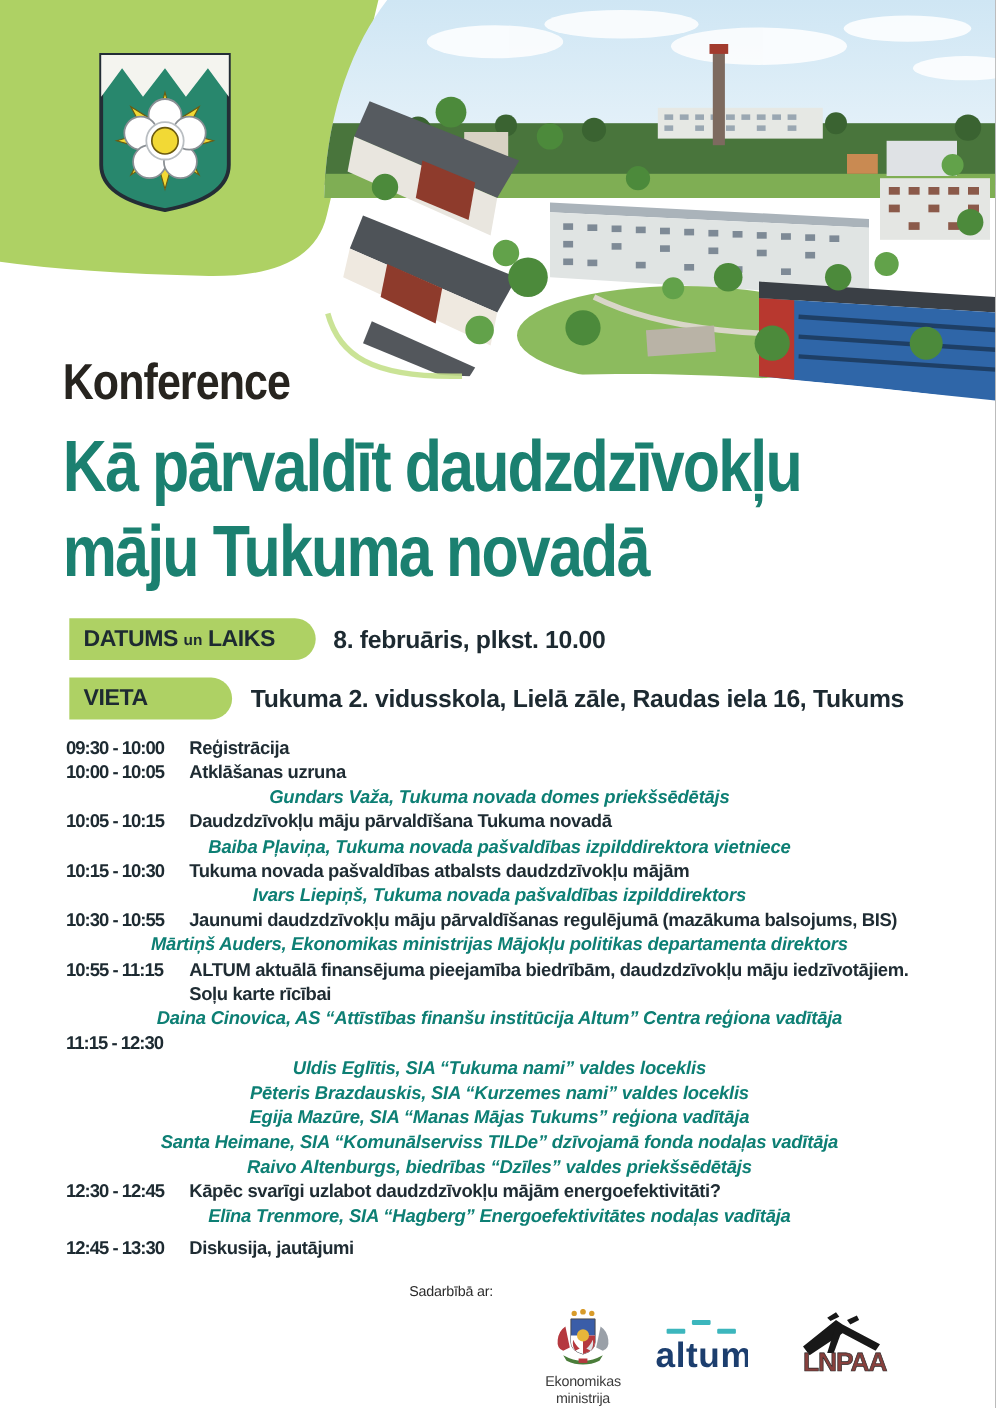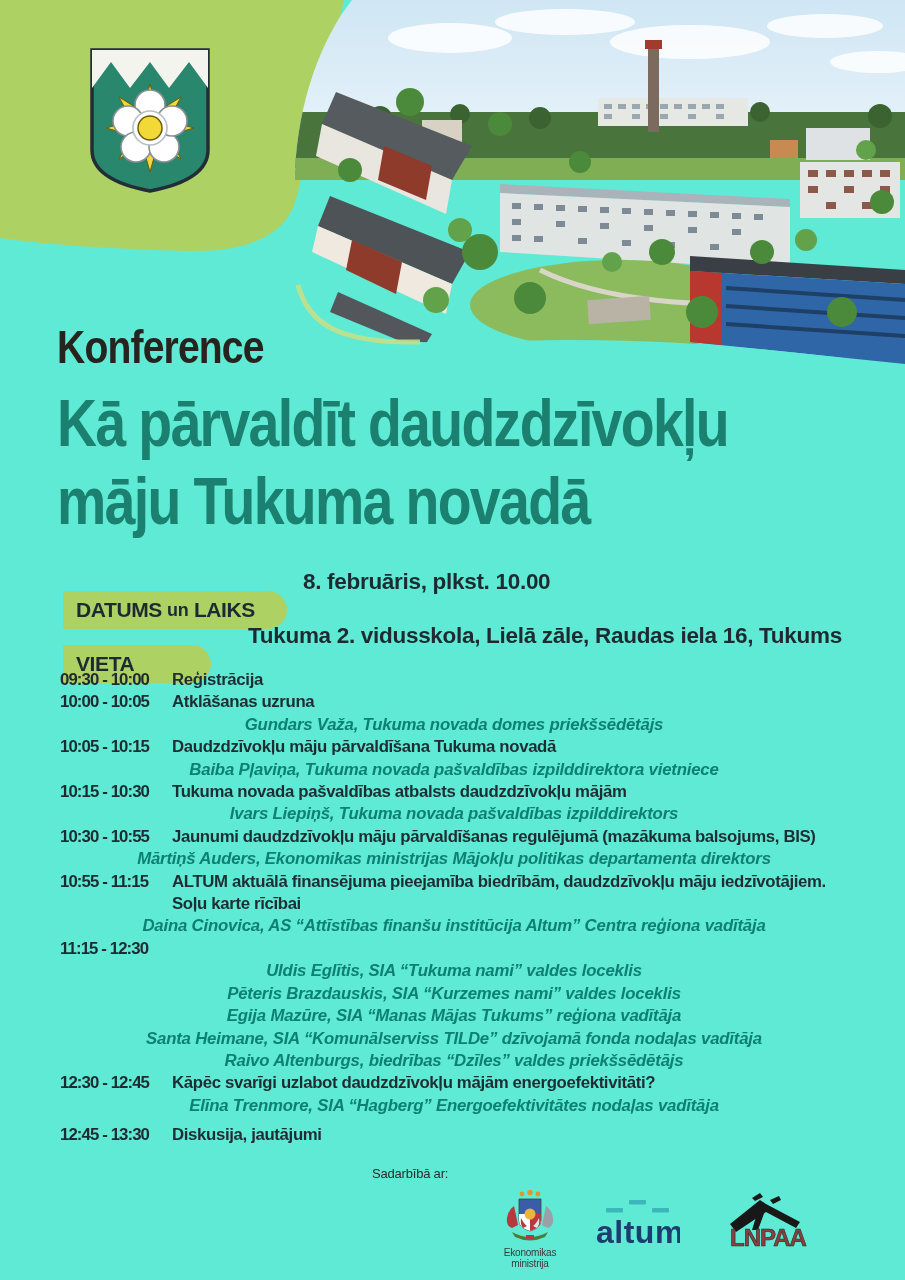--- a/index.html
+++ b/index.html
@@ -3,73 +3,73 @@
 <meta charset="utf-8">
 <style>
   :root{
     --lime:#aed164;
     --teal:#1b8070;
     --speaker:#0d7f74;
     --dark:#202b31;
   }
   html,body{margin:0;padding:0;background:#888;}
   .poster{
-    position:relative;width:905px;height:1280px;background:#5eead4;
+    position:relative;width:905px;height:1280px;background:#ffffff;
     overflow:hidden;font-family:"Liberation Sans",sans-serif;color:var(--dark);
     margin:0 auto;
   }
   .hdr-svg{position:absolute;left:0;top:0;width:905px;height:460px;display:block;}
 
   .kicker{
     position:absolute;left:57px;top:320px;
     font-size:46px;font-weight:700;color:#27241f;letter-spacing:-1px;
     transform:scaleX(.85);transform-origin:left top;white-space:nowrap;
   }
   .main-title{
     position:absolute;left:57px;top:384px;
     font-size:66px;font-weight:700;color:var(--teal);letter-spacing:-2px;
     line-height:78px;transform:scaleX(.84);transform-origin:left top;white-space:nowrap;
   }
 
   .pill{
     position:absolute;left:63px;height:38px;background:var(--lime);
     border-radius:0 19px 19px 0;display:flex;align-items:center;
-    padding-left:13px;box-sizing:border-box;margin-top:29px;
+    padding-left:13px;box-sizing:border-box;
   }
   .pill .lbl{font-size:21px;font-weight:700;color:#1d2a31;letter-spacing:-0.4px;}
-  .pill .lbl-small{font-size:18px;font-weight:700;color:#1d2a31;margin:0 5px;}
+  .pill .lbl-small{font-size:14px;font-weight:700;color:#1d2a31;margin:0 5px;}
   .pill-datums{top:562px;width:224px;}
   .pill-vieta{top:616px;width:148px;}
   .info-value{
     position:absolute;font-size:22.5px;font-weight:700;color:#1d2a31;
     letter-spacing:-0.3px;white-space:nowrap;
   }
   .value-date{left:303px;top:569px;}
-  .value-venue{left:228px;top:623px;margin-left:20px;}
+  .value-venue{left:228px;top:623px;}
 
   .agenda{
     position:absolute;left:60px;top:669px;width:788px;
     font-size:16.8px;
   }
   .row{display:flex;line-height:22.4px;white-space:nowrap;}
   .row .time{width:112px;flex:none;font-weight:700;letter-spacing:-0.9px;color:#1d2a31;}
   .row .text{font-weight:700;letter-spacing:-0.35px;color:#1f2c33;}
   .row.continuation .text{letter-spacing:-0.35px;}
   .row.speaker .text{
     flex:1;text-align:center;color:var(--speaker);
     font-style:italic;letter-spacing:-0.2px;
   }
   .row:last-child{margin-top:7px;align-items:center;}
 
   .coop-label{
     position:absolute;left:372px;top:1166px;font-size:13px;color:#2b2b2b;
     letter-spacing:-0.2px;
   }
   .logo-em{position:absolute;left:494px;top:1190px;width:72px;text-align:center;}
-  .logo-em .caption{font-size:10px;color:#3a3a3a;margin-top:1px;letter-spacing:-0.2px;}
+  .logo-em .caption{font-size:13px;color:#3a3a3a;margin-top:1px;letter-spacing:-0.2px;}
   .logo-altum{position:absolute;left:588px;top:1198px;}
   .logo-lnpaa{position:absolute;left:722px;top:1190px;}
 </style>
 </head>
 <body>
 
 <div class="poster">
 
   <svg class="hdr-svg" viewBox="0 0 905 460" aria-hidden="true">
     <defs>

